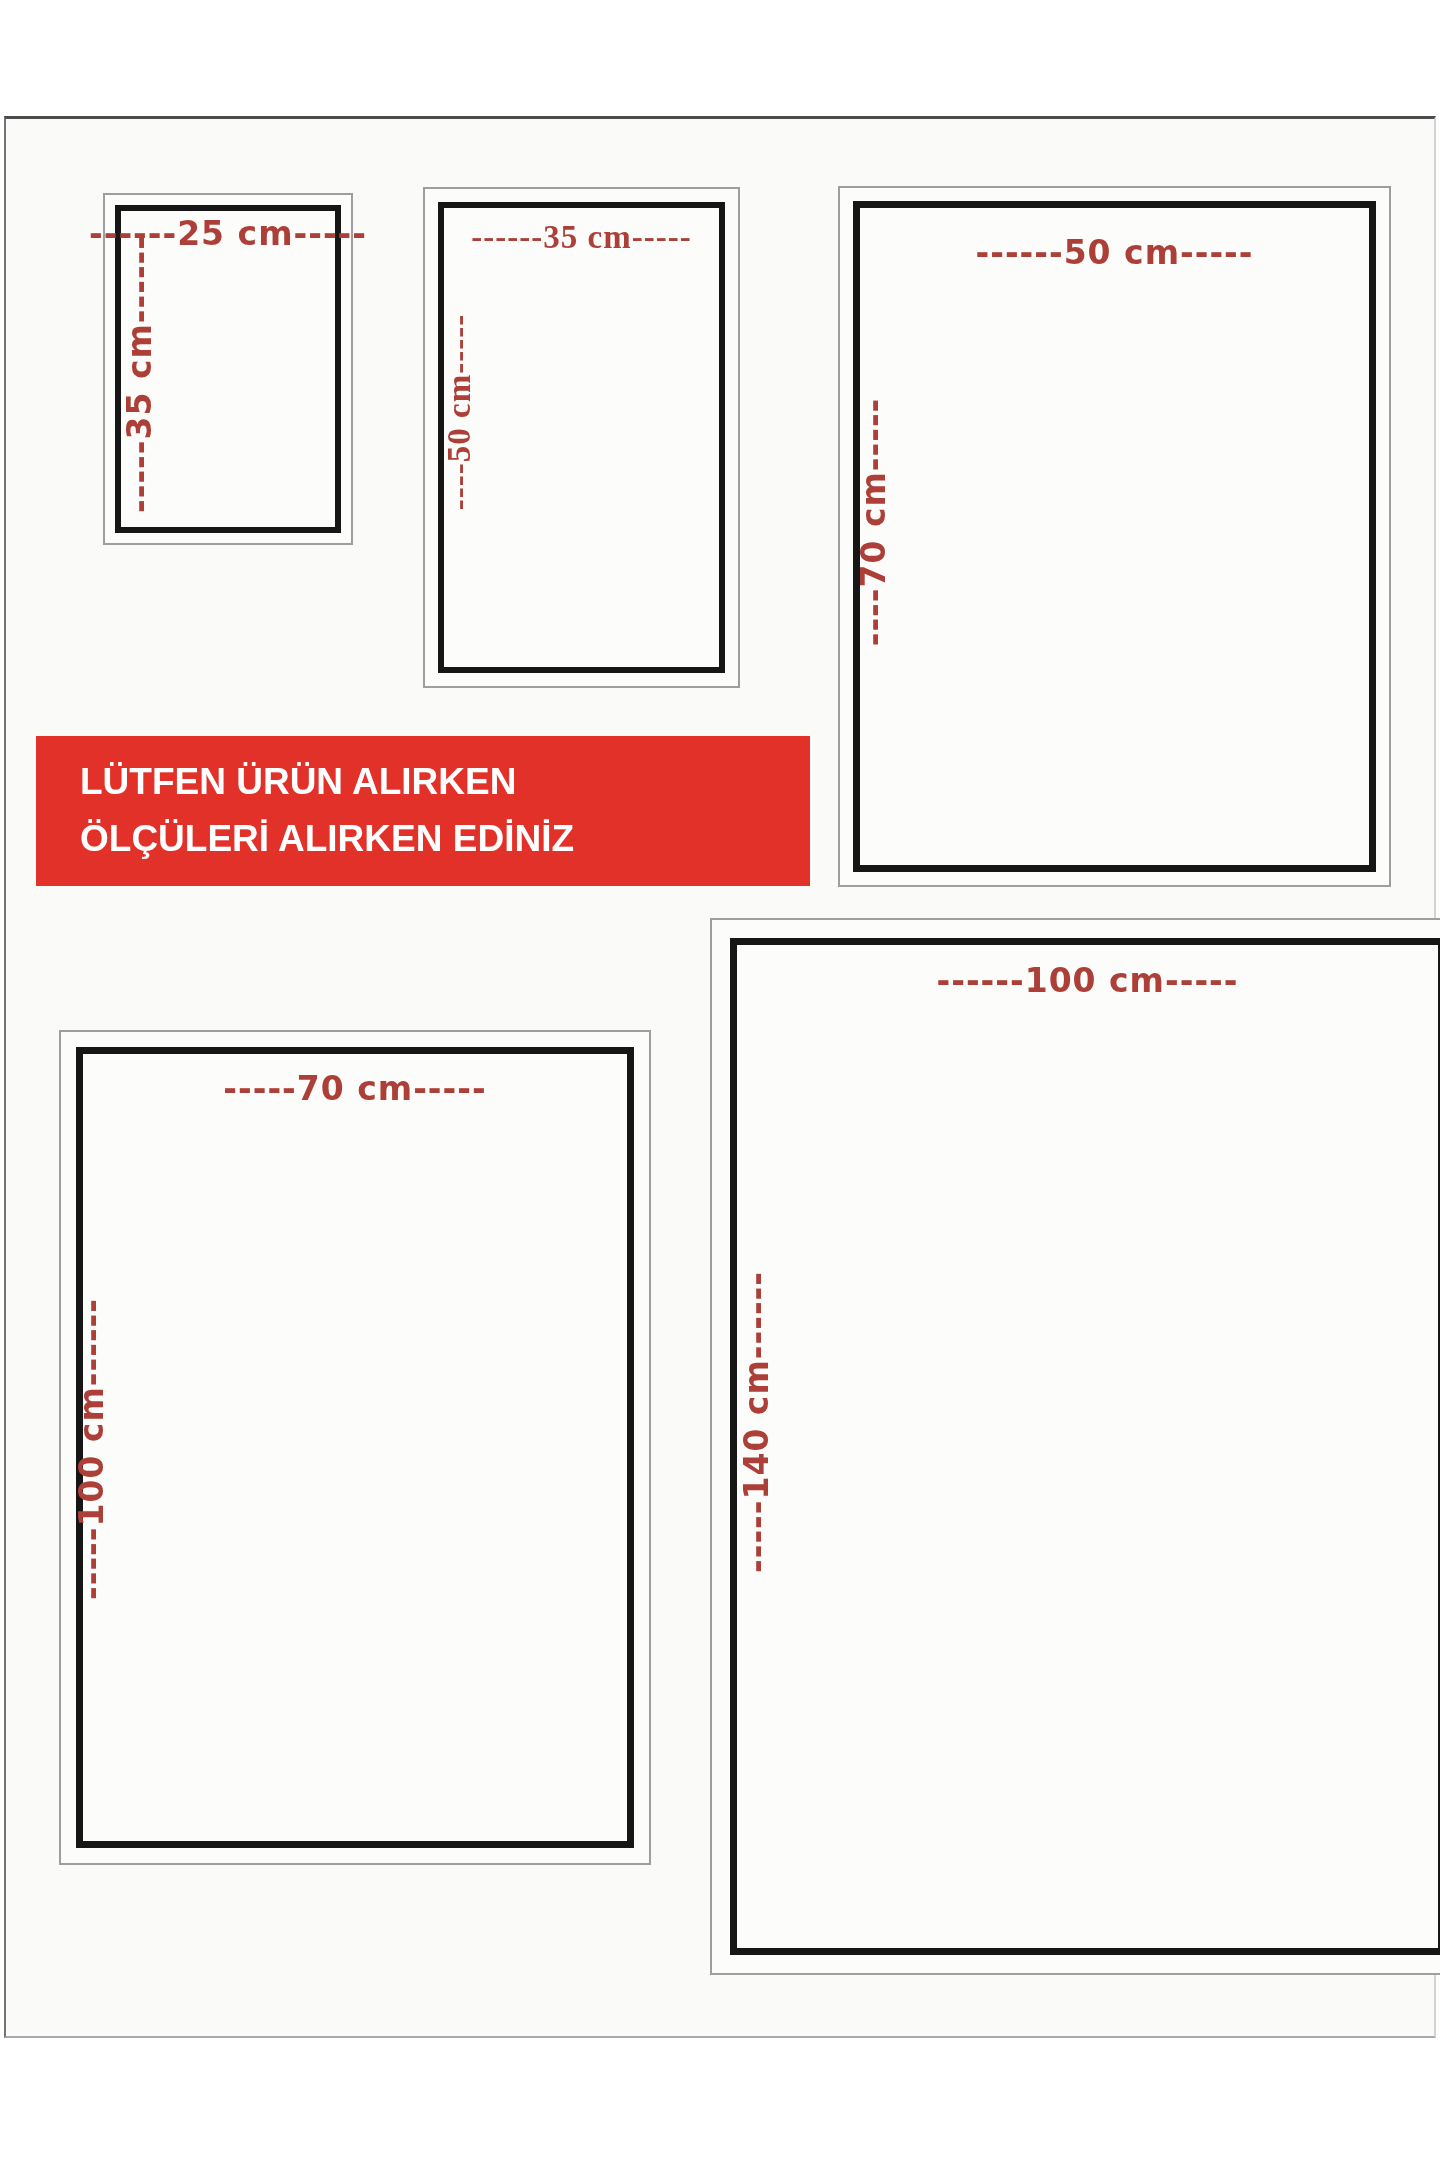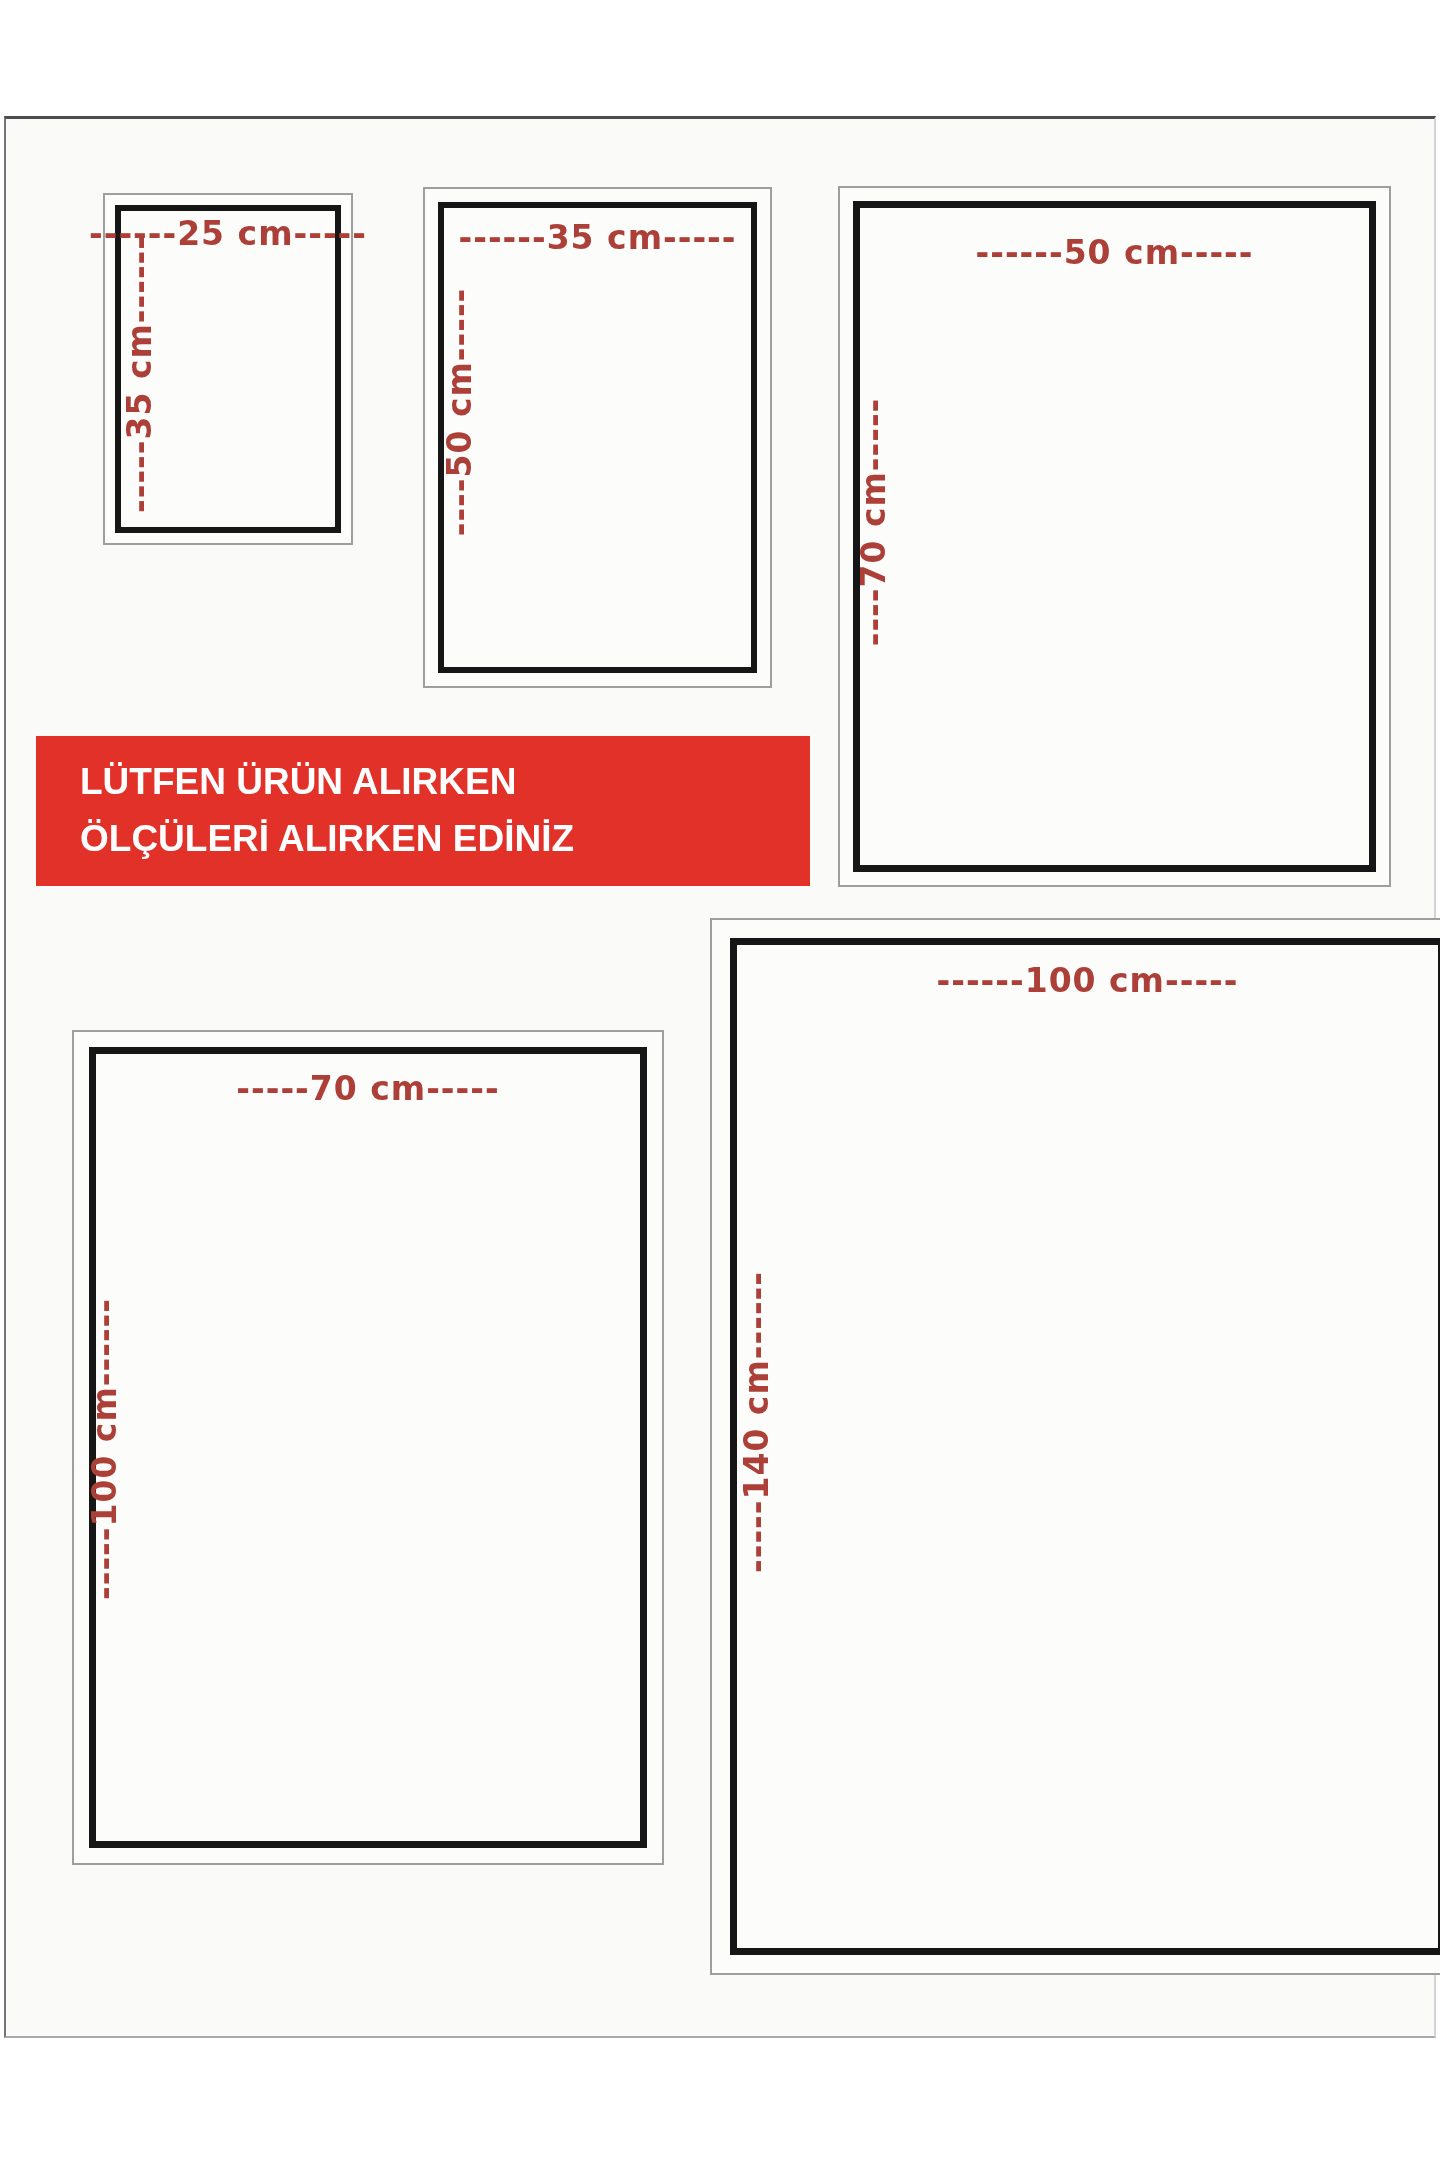--- a/index.html
+++ b/index.html
@@ -79,38 +79,38 @@
 <body>
 
 <div class="sheet"></div>
 
 <div class="size-box" style="left:103px; top:193px; width:250px; height:352px;">
   <div class="inner" style="inset:10px; border-width:6px;"></div>
   <div class="dim-label h" style="top:22px;">------25 cm-----</div>
   <div class="dim-label v" style="left:34px; top:179px;">-----35 cm------</div>
 </div>
 
-<div class="size-box" style="left:423px; top:187px; width:349px; height:501px;">
+<div class="size-box" style="left:423px; top:187px; width:317px; height:501px;font-family:Liberation Serif, serif;">
   <div class="inner" style="inset:13px; border-width:6px;"></div>
   <div class="dim-label h" style="top:32px;">------35 cm-----</div>
   <div class="dim-label v" style="left:34px; top:223px;">----50 cm-----</div>
 </div>
 
 <div class="size-box" style="left:838px; top:186px; width:553px; height:701px;">
   <div class="inner" style="inset:13px; border-width:7px;"></div>
   <div class="dim-label h" style="top:48px;">------50 cm-----</div>
   <div class="dim-label v" style="left:33px; top:334px;">----70 cm-----</div>
 </div>
 
 <div class="banner">
   <div>LÜTFEN ÜRÜN ALIRKEN</div>
   <div>ÖLÇÜLERİ ALIRKEN EDİNİZ</div>
 </div>
 
-<div class="size-box" style="left:72px; top:1030px; width:592px; height:835px;">
+<div class="size-box" style="left:59px; top:1030px; width:592px; height:835px;">
   <div class="inner" style="inset:15px; border-width:7px;"></div>
   <div class="dim-label h" style="top:40px;">-----70 cm-----</div>
   <div class="dim-label v" style="left:30px; top:417px;">-----100 cm------</div>
 </div>
 
 <div class="size-box" style="left:710px; top:918px; width:755px; height:1057px;">
   <div class="inner" style="inset:18px; border-width:7px;"></div>
   <div class="dim-label h" style="top:44px;">------100 cm-----</div>
   <div class="dim-label v" style="left:44px; top:502px;">-----140 cm------</div>
 </div>

